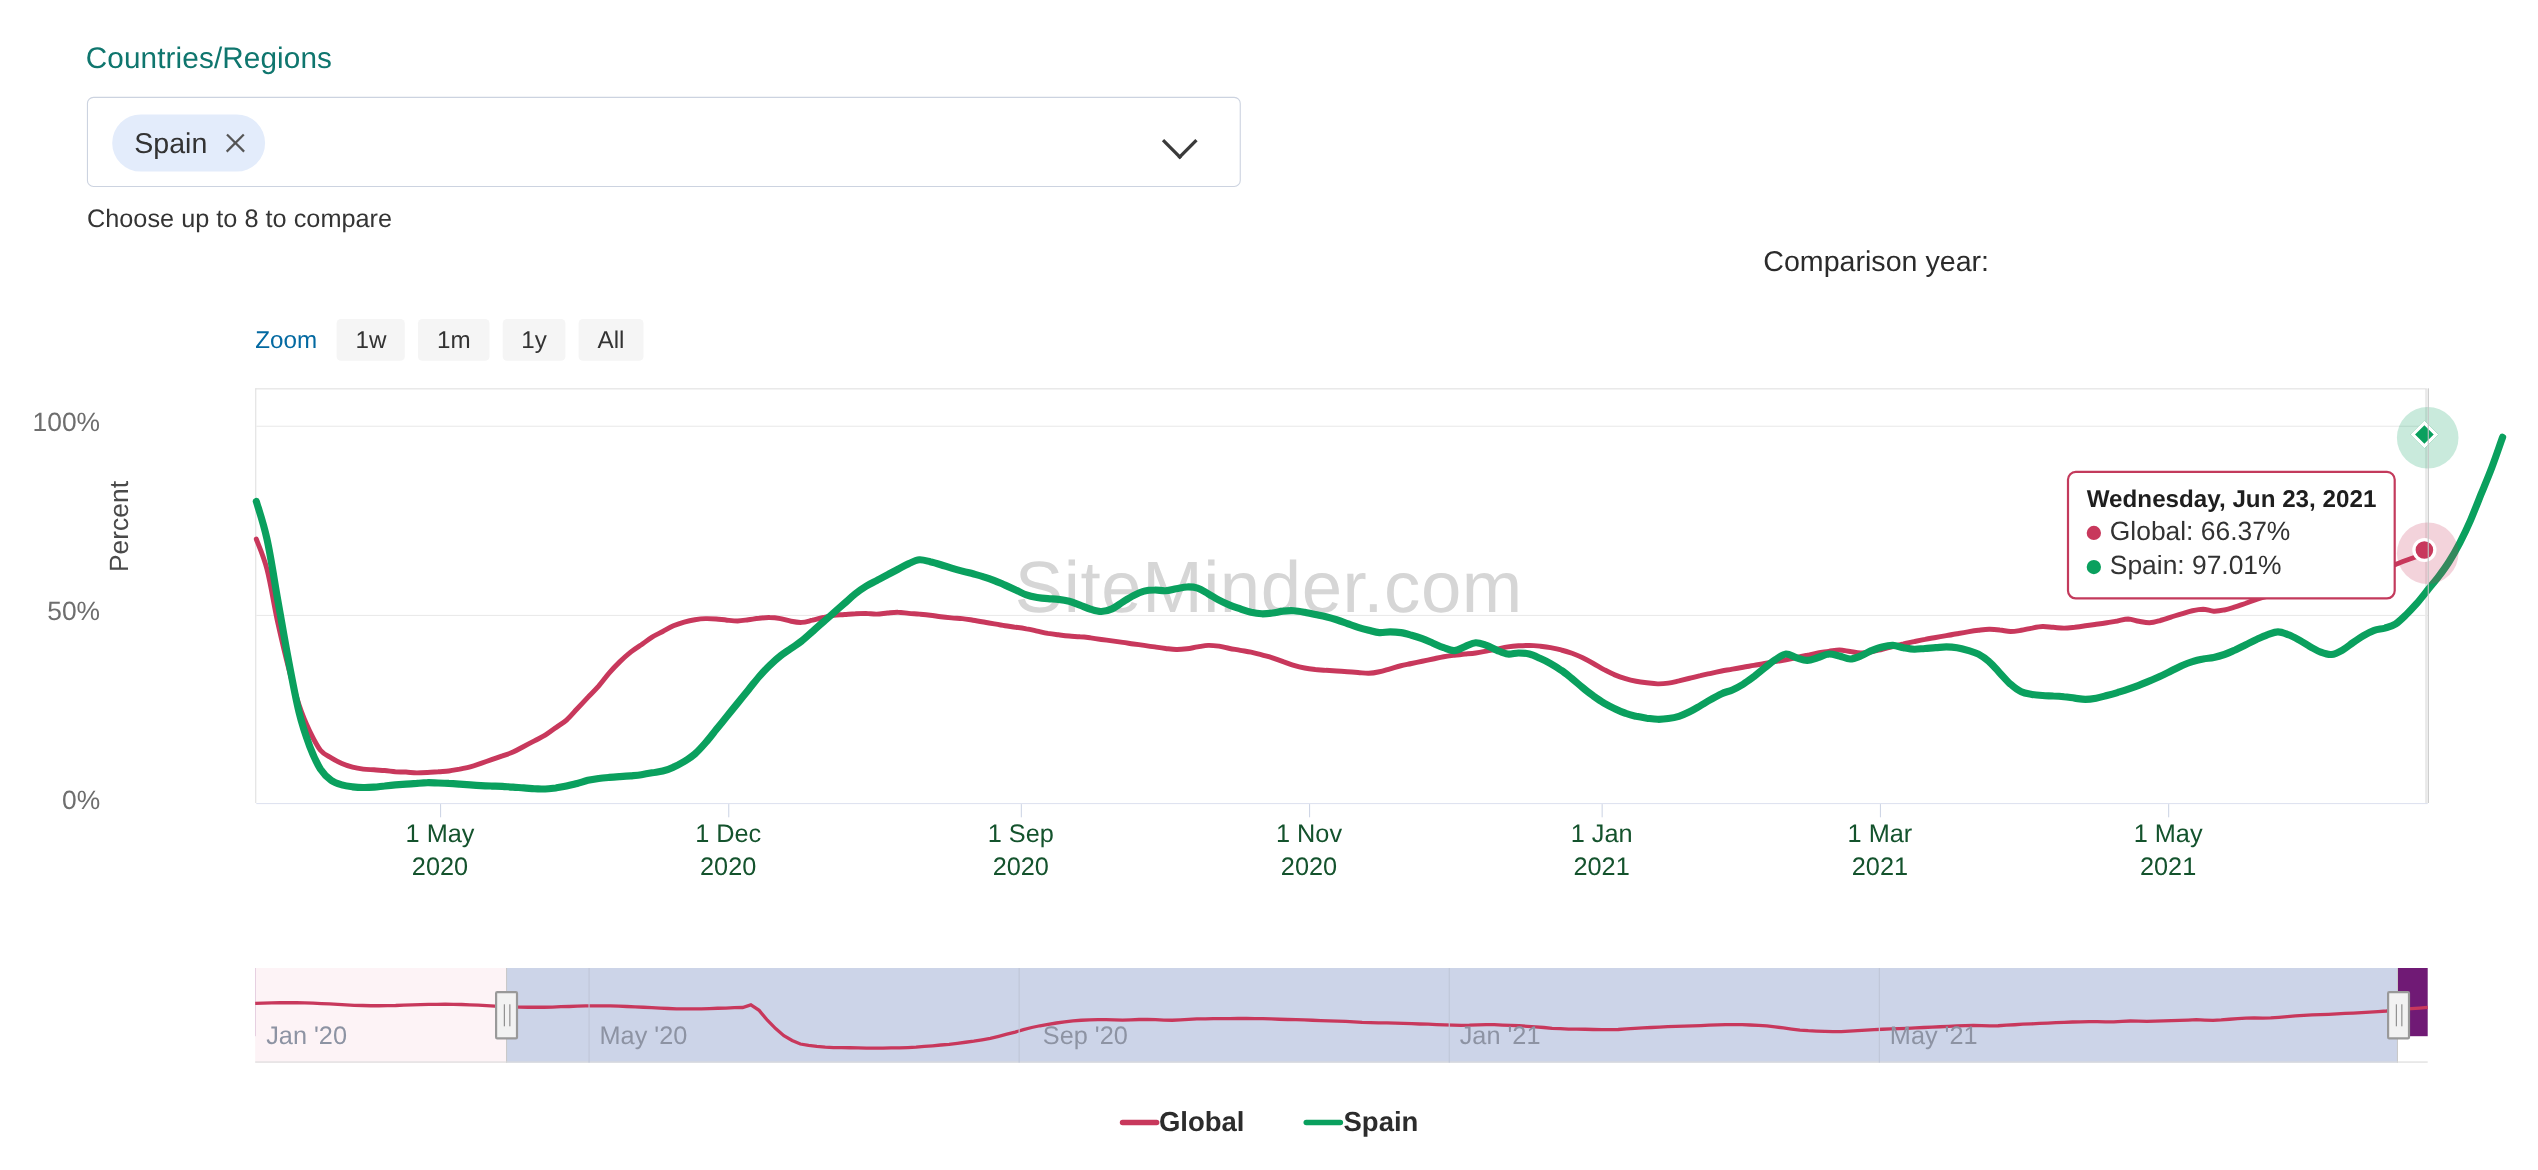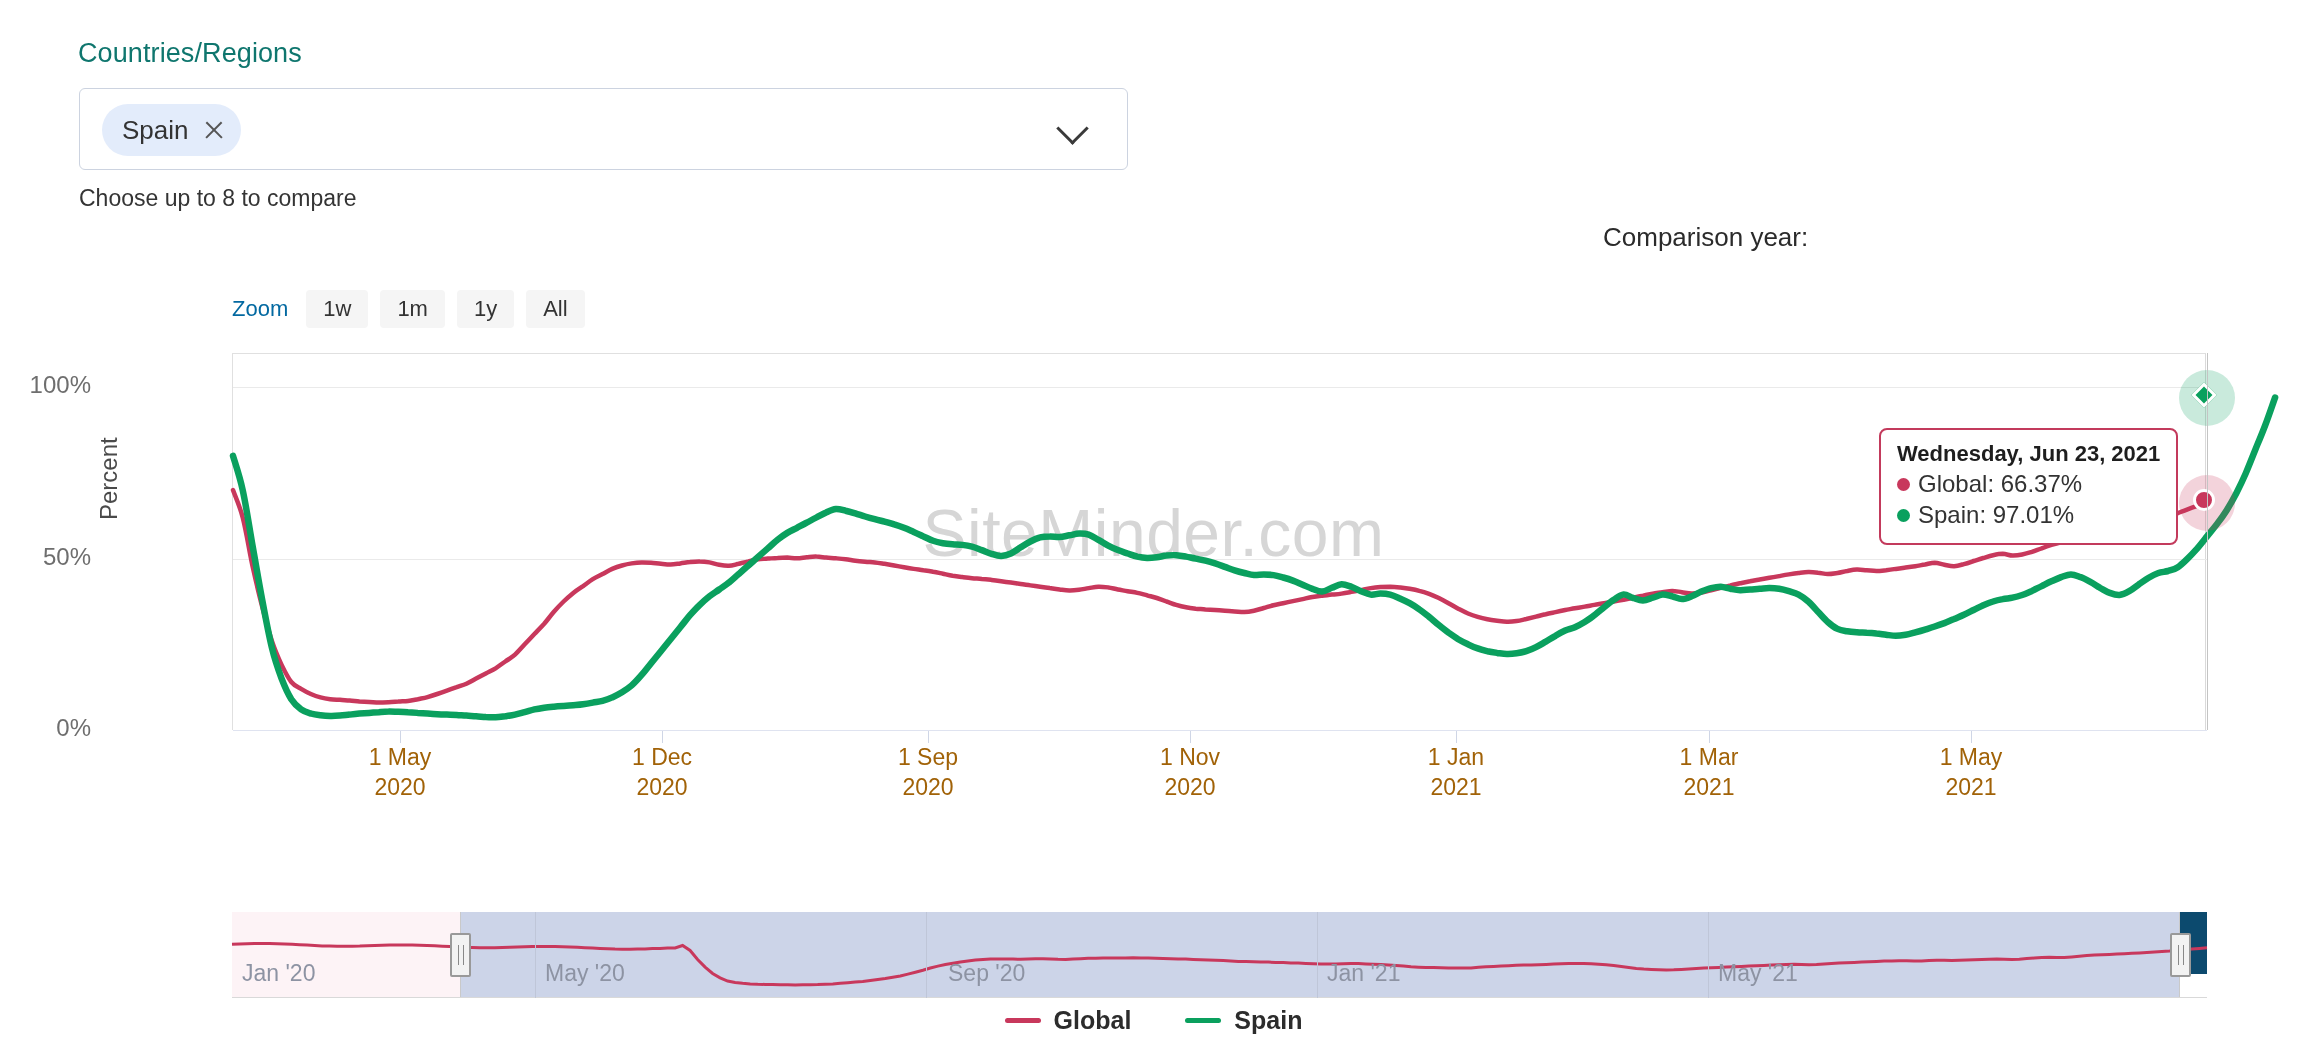--- a/index.html
+++ b/index.html
@@ -110,21 +110,21 @@
   .ytitle {
     position: absolute; left: 95px; top: 520px;
     font-size: 24px; color: #4a4a4a;
     transform: rotate(-90deg); transform-origin: left top;
     white-space: nowrap;
   }
 
   
   .xtick {
     position: absolute; top: 742px; width: 200px; margin-left: -100px;
-    text-align: center; font-size: 23px; color: #a16207; line-height: 1.32;
+    text-align: center; font-size: 23px; color: #14532d; line-height: 1.32;
   }
   .xtick .yr { display: block; }
   .xtickmark {
     position: absolute; top: 731px; width: 1px; height: 12px; background: #cfd6e6;
   }
   .xtitle {
     position: absolute; left: 0; right: 0; top: 812px;
     text-align: center; font-size: 24px; color: #4a4a4a;
   }
 
@@ -145,23 +145,23 @@
     position: absolute; width: 22px; height: 22px; border-radius: 50%;
     border: 3px solid #fff;
   }
   .pt-diamond {
     position: absolute; width: 18px; height: 18px;
     border: 3px solid #fff; transform: rotate(45deg);
   }
 
   
   .nav {
-    position: absolute; left: 232px; top: 912px;
+    position: absolute; left: 232px; top: 880px;
     width: 1975px; height: 62px;
-    background: #0c4a6e;
+    background: #701a75;
   }
   .nav-unsel-left {
     position: absolute; left: 0; top: 0; width: 228px; height: 86px;
     background: #fdf3f6;
   }
   .nav-sel {
     position: absolute; top: 0; height: 86px;
     background: #ccd4e8; border-left: 1px solid #c9c9c9; border-right: 1px solid #c9c9c9;
   }
   .nav-outline {
@@ -183,21 +183,21 @@
     content: ""; position: absolute; top: 10px; width: 1.5px; height: 20px; background: #888;
   }
   .nav-handle::before { left: 5.5px; }
   .nav-handle::after  { left: 10.5px; }
 
   
   .legend {
     position: absolute; left: 0; right: 0; top: 1006px;
     display: flex; justify-content: center; gap: 54px;
   }
-  .legend-item { display: flex; align-items: center; gap: 13px; cursor: pointer; }
+  .legend-item { display: flex; align-items: center; cursor: pointer; }
   .legend-line { width: 36px; height: 5px; border-radius: 3px; display: inline-block; }
   .legend-text { font-size: 25px; font-weight: bold; color: #2c2c2c; }
 
   svg.series { position: absolute; left: 0; top: 0; overflow: visible; }
 </style>
 </head>
 <body>
 
 <div class="page">
 

